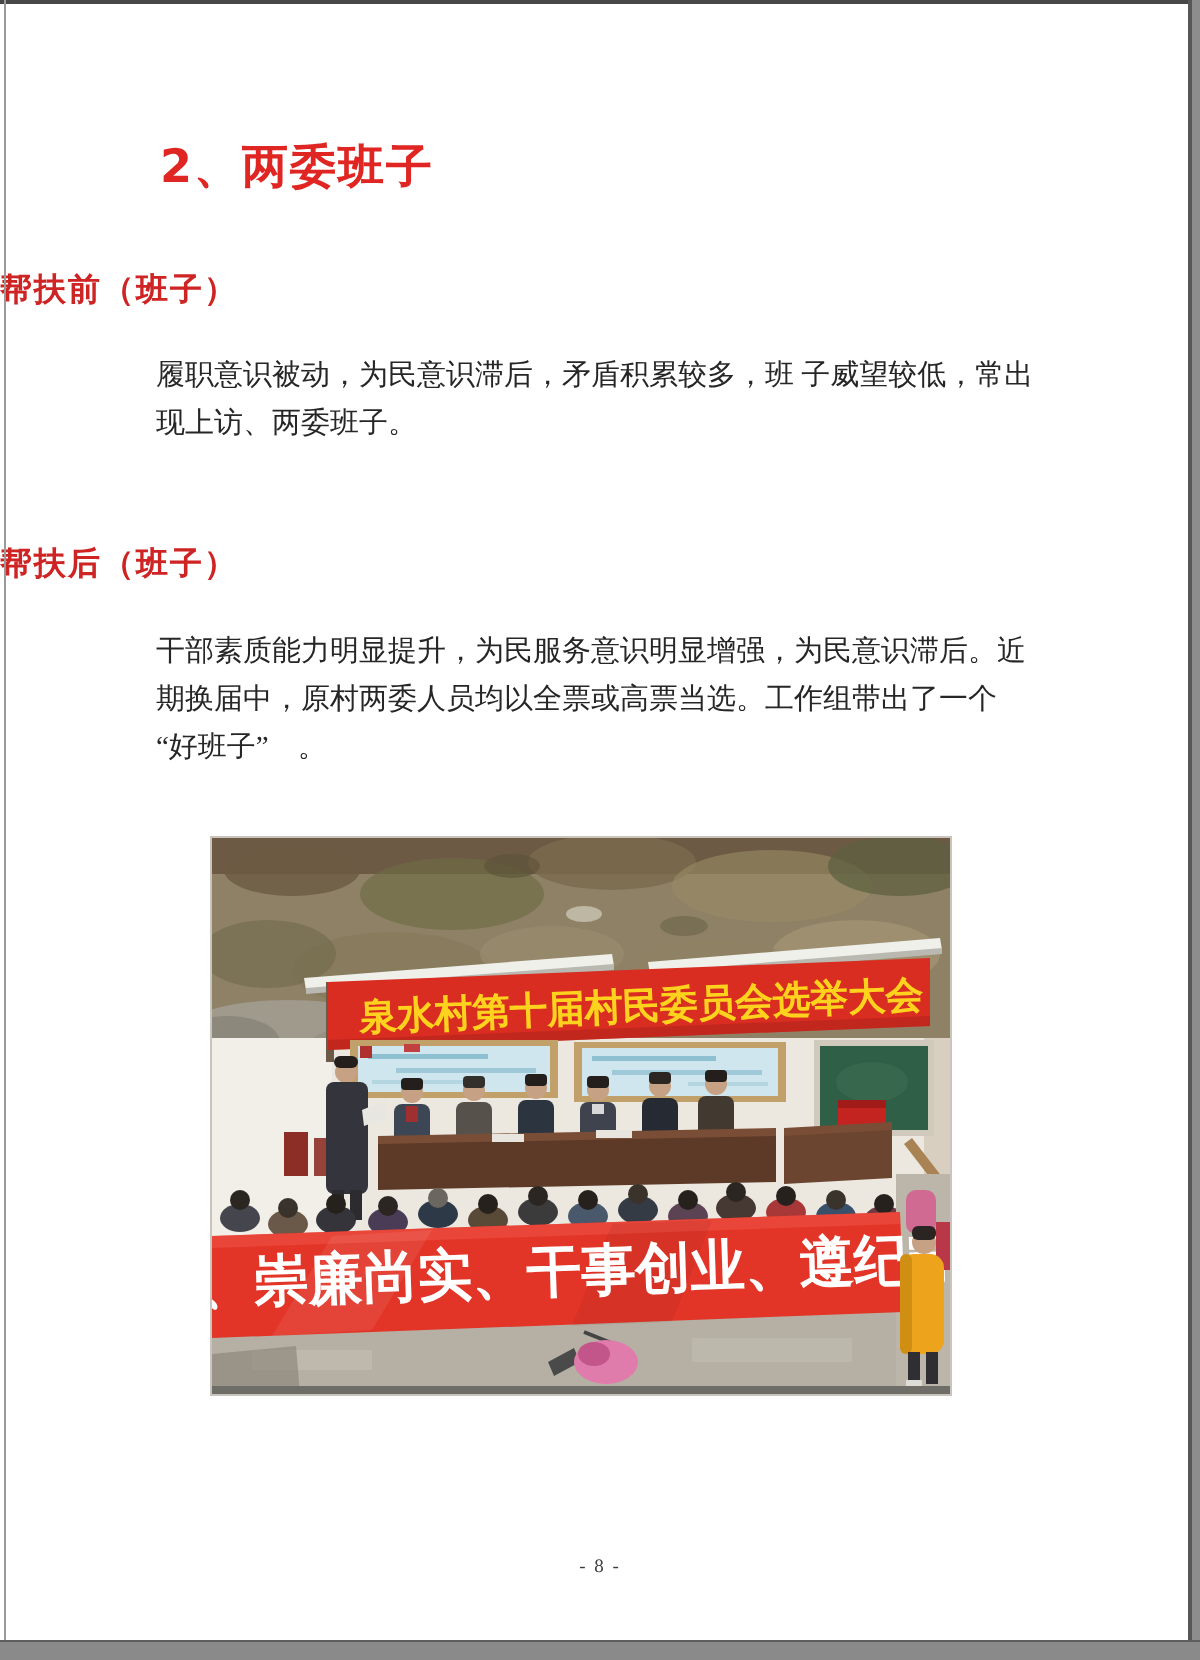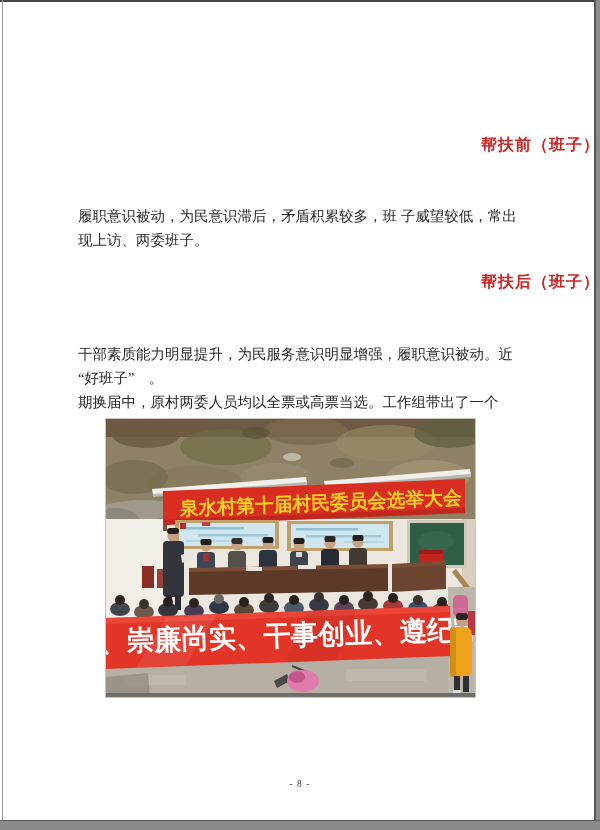--- a/index.html
+++ b/index.html
@@ -7,53 +7,54 @@
          font-family:"Liberation Serif","DejaVu Serif",serif;}
   
   .edge-top{position:absolute;left:0;top:0;width:600px;height:2px;background:#474747;}
   .edge-left{position:absolute;left:2px;top:0;width:1px;height:822px;background:#9a9a9a;}
   .edge-right-dark{position:absolute;left:594px;top:0;width:2px;height:830px;background:#575757;}
   .edge-right-lite{position:absolute;left:596px;top:0;width:4px;height:830px;background:#8d8d8d;}
   .edge-bottom{position:absolute;left:0;top:820px;width:600px;height:10px;background:#8a8a8a;border-top:1px solid #5e5e5e;}
 
   .heading{position:absolute;left:80px;top:53px;font-family:"DejaVu Sans","Liberation Sans",sans-serif;
            font-size:23px;font-weight:bold;color:#e02622;letter-spacing:1px;}
-  .subhead{position:absolute;left:0;width:600px;text-align:right;font-size:16px;font-weight:bold;
+  .subhead{position:absolute;left:0;width:600px;text-align:left;font-size:16px;font-weight:bold;
            color:#cf2424;letter-spacing:1px;}
   .subhead.before{top:135px;}
   .subhead.after{top:272px;}
-  .para{position:absolute;left:78px;width:460px;font-size:14.5px;line-height:24px;color:#262626;margin-top:28px;}
+  .para{position:absolute;left:78px;width:460px;font-size:14.5px;line-height:24px;color:#262626;}
   .para.p1{top:176px;}
   .para.p2{top:314px;}
   .pline{white-space:pre;}
   .photo{position:absolute;left:106px;top:419px;width:369px;height:278px;overflow:hidden;
          outline:1px solid #c9c5bc;}
   .photo svg{display:block;width:369px;height:278px;}
   .pagenum{position:absolute;left:0;top:779px;width:600px;text-align:center;font-size:9.5px;
            color:#3d3d3d;letter-spacing:1px;}
 </style>
 </head>
 <body>
 
 <div class="stage">
 
+  <h1 class="heading">2、两委班子</h1>
 
   <div class="subhead before">帮扶前（班子）</div>
 
   <div class="para p1">
     <div class="pline">履职意识被动，为民意识滞后，矛盾积累较多，班 子威望较低，常出</div>
     <div class="pline">现上访、两委班子。</div>
   </div>
 
   <div class="subhead after">帮扶后（班子）</div>
 
   <div class="para p2">
-    <div class="pline">干部素质能力明显提升，为民服务意识明显增强，履职意识被动。近</div>
+    <div class="pline">干部素质能力明显提升，为民服务意识明显增强，为民意识滞后。近</div>
+    <div class="pline">期换届中，原村两委人员均以全票或高票当选。工作组带出了一个</div>
     <div class="pline">“好班子”　。</div>
-    <div class="pline">期换届中，原村两委人员均以全票或高票当选。工作组带出了一个</div>
   </div>
 
   <div class="photo">
     <svg viewBox="0 0 369 278" xmlns="http://www.w3.org/2000/svg" style="overflow:hidden">
 
       <g>
         <rect x="0" y="0" width="369" height="130" fill="#8f8166"></rect>
         <rect x="0" y="0" width="369" height="18" fill="#6d5a44"></rect>
         <ellipse cx="40" cy="16" rx="34" ry="13" fill="#6b5a43" opacity="0.8"></ellipse>
         <ellipse cx="120" cy="28" rx="46" ry="18" fill="#6d6b45" opacity="0.65"></ellipse>

